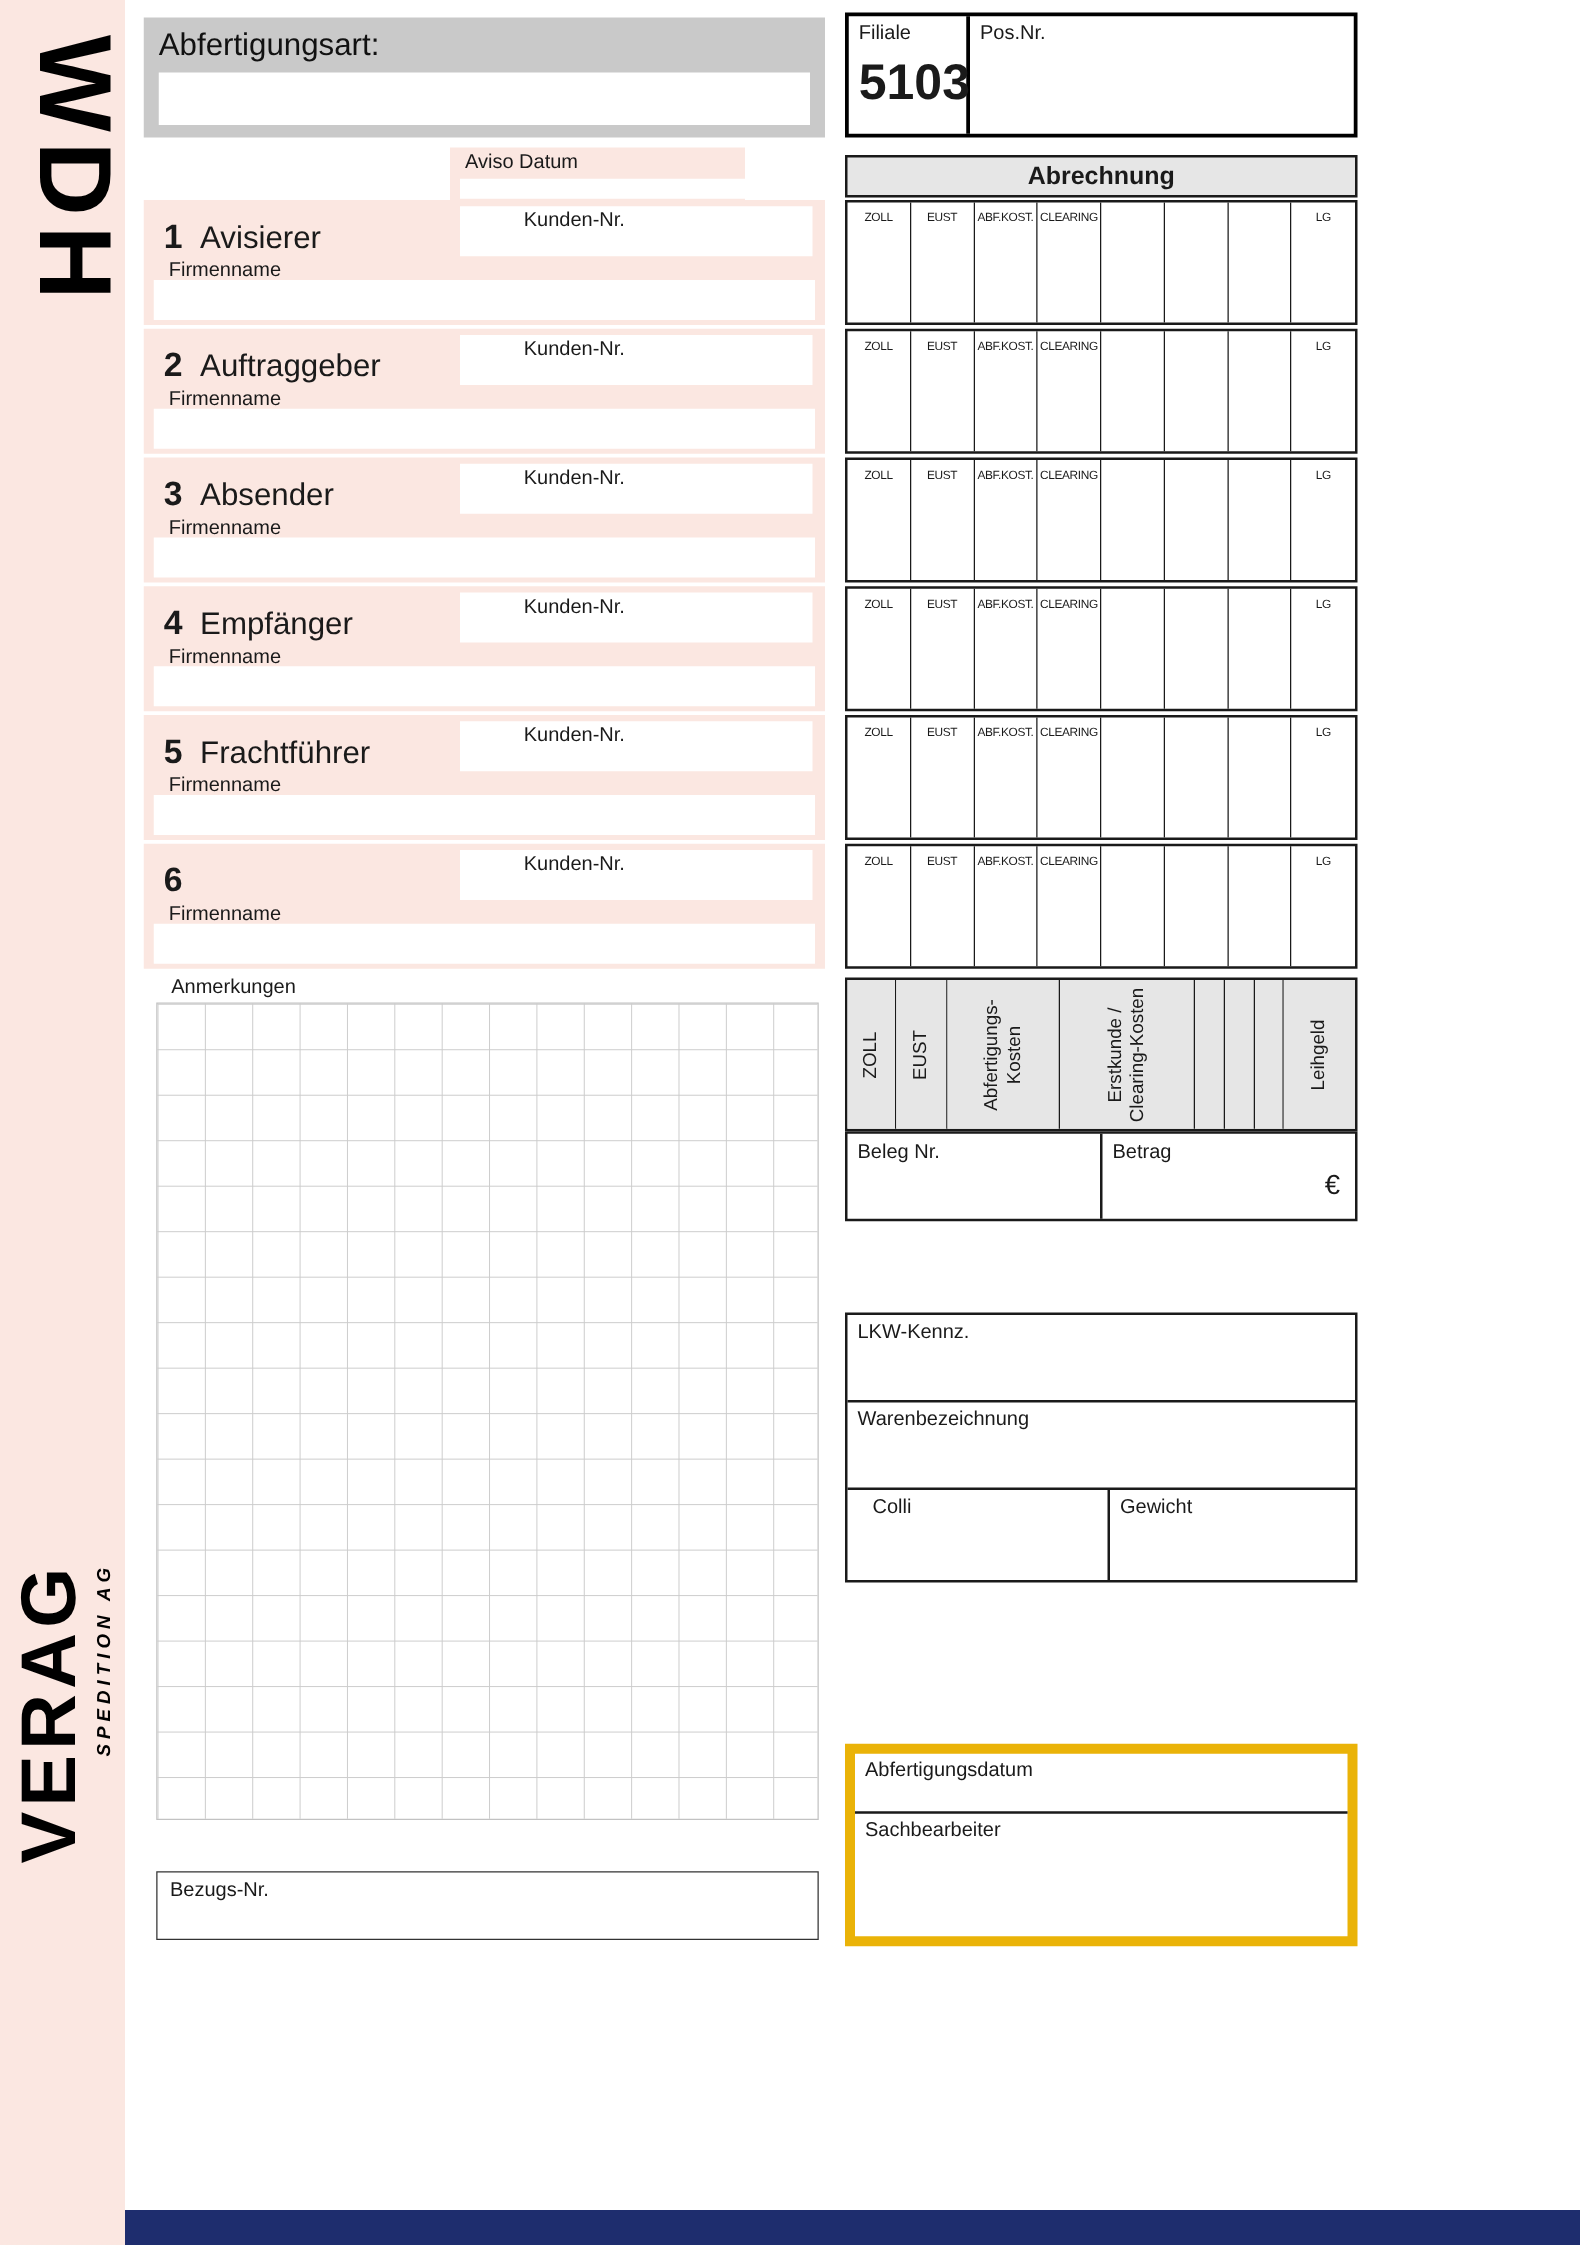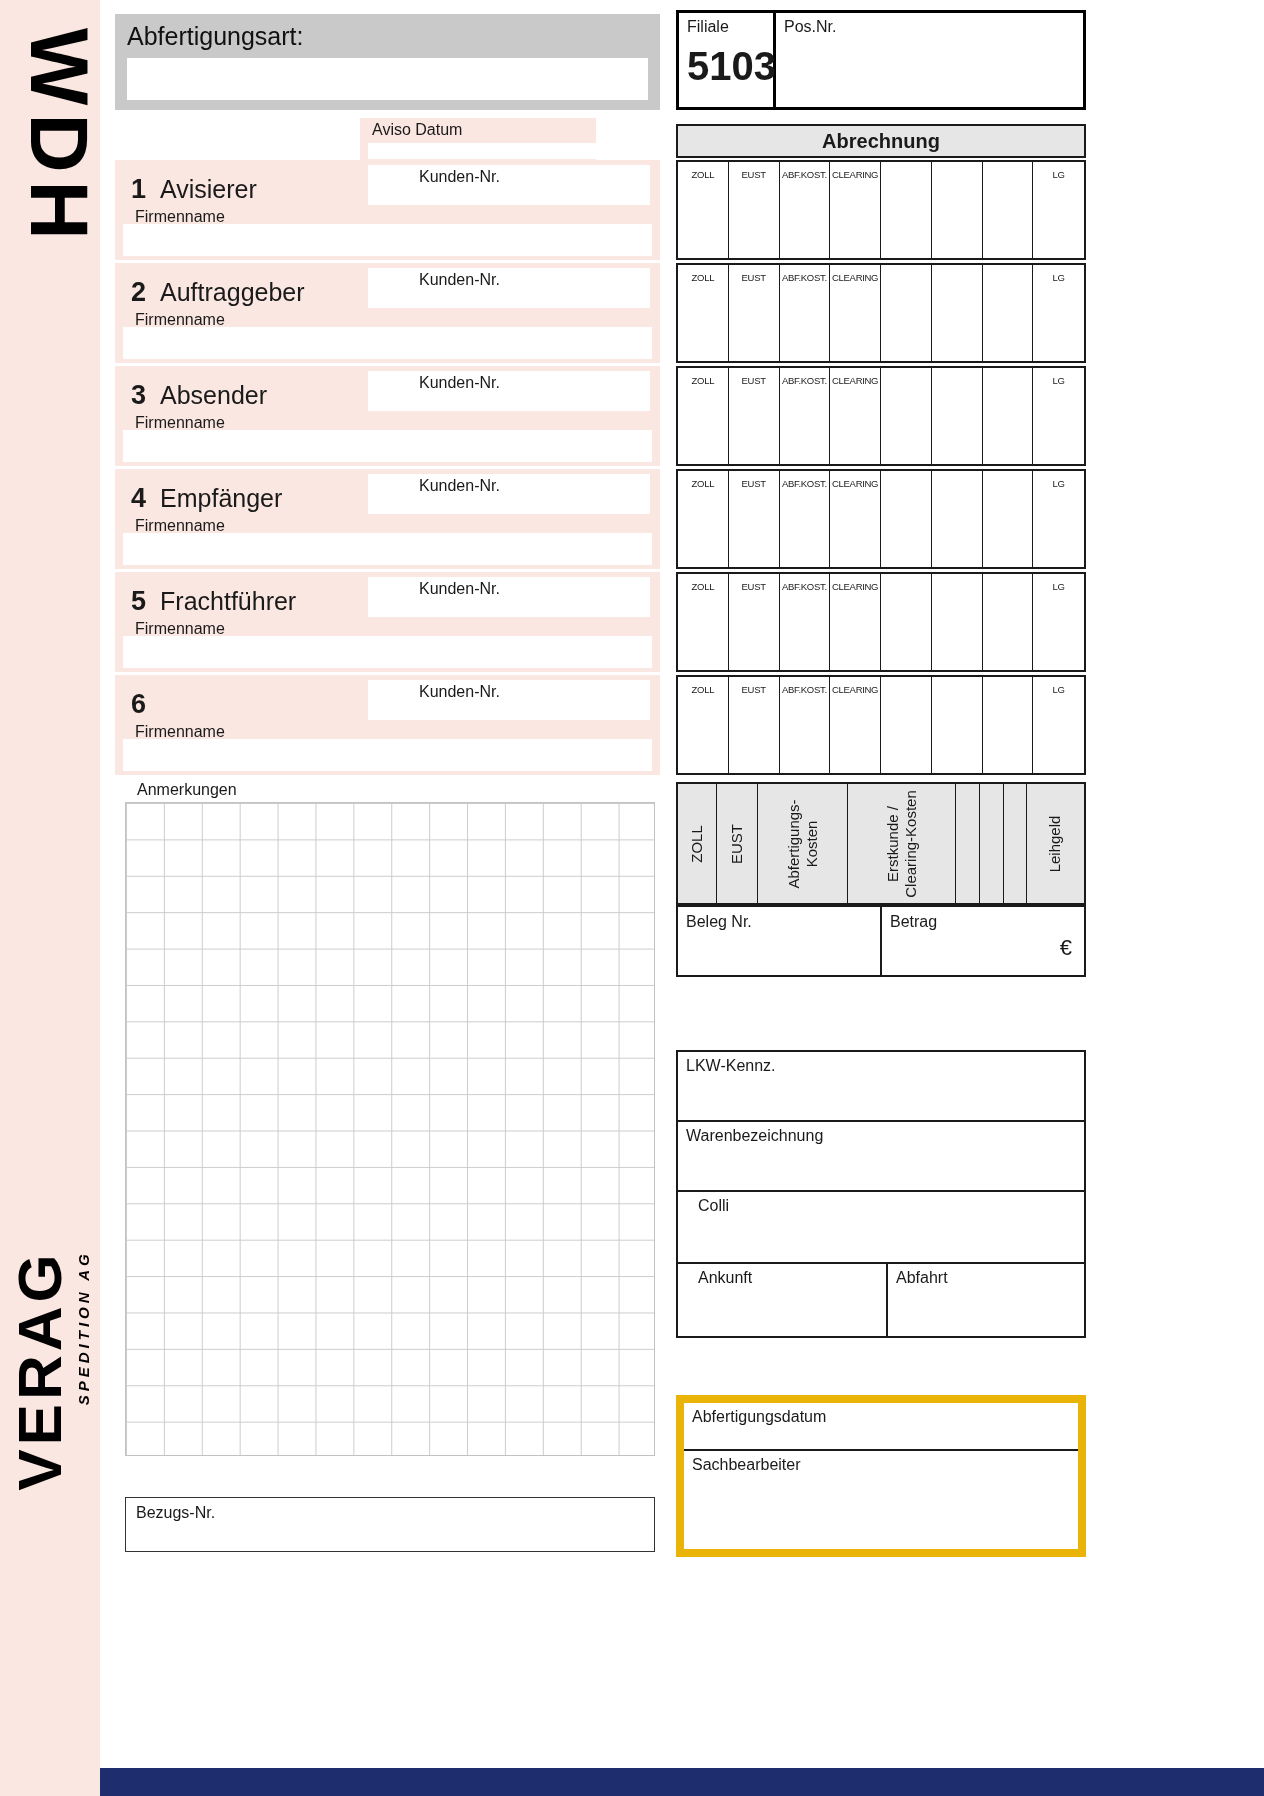--- a/index.html
+++ b/index.html
@@ -312,27 +312,22 @@
     <div class="lkw-row" style="height:70px">
       <span class="box-label">LKW-Kennz.</span>
     </div>
     <div class="lkw-row" style="height:70px">
       <span class="box-label">Warenbezeichnung</span>
     </div>
     <div class="lkw-row split" style="height:72px">
       <div class="split-cell">
           <span class="box-label">Colli</span>
         </div>
-    </div>
-    <div class="lkw-row split" style="height:72px">
       <div class="split-cell">
-          <span class="box-label">Ankunft</span>
-        </div>
-      <div class="split-cell">
-          <span class="box-label">Abfahrt</span>
+          <span class="box-label">Gewicht</span>
         </div>
     </div>
   </div>
 
   <div class="proc">
     <div class="proc-row" style="height:48px">
       <span class="box-label">Abfertigungsdatum</span>
     </div>
     <div class="proc-row" style="height:98px">
       <span class="box-label">Sachbearbeiter</span>

